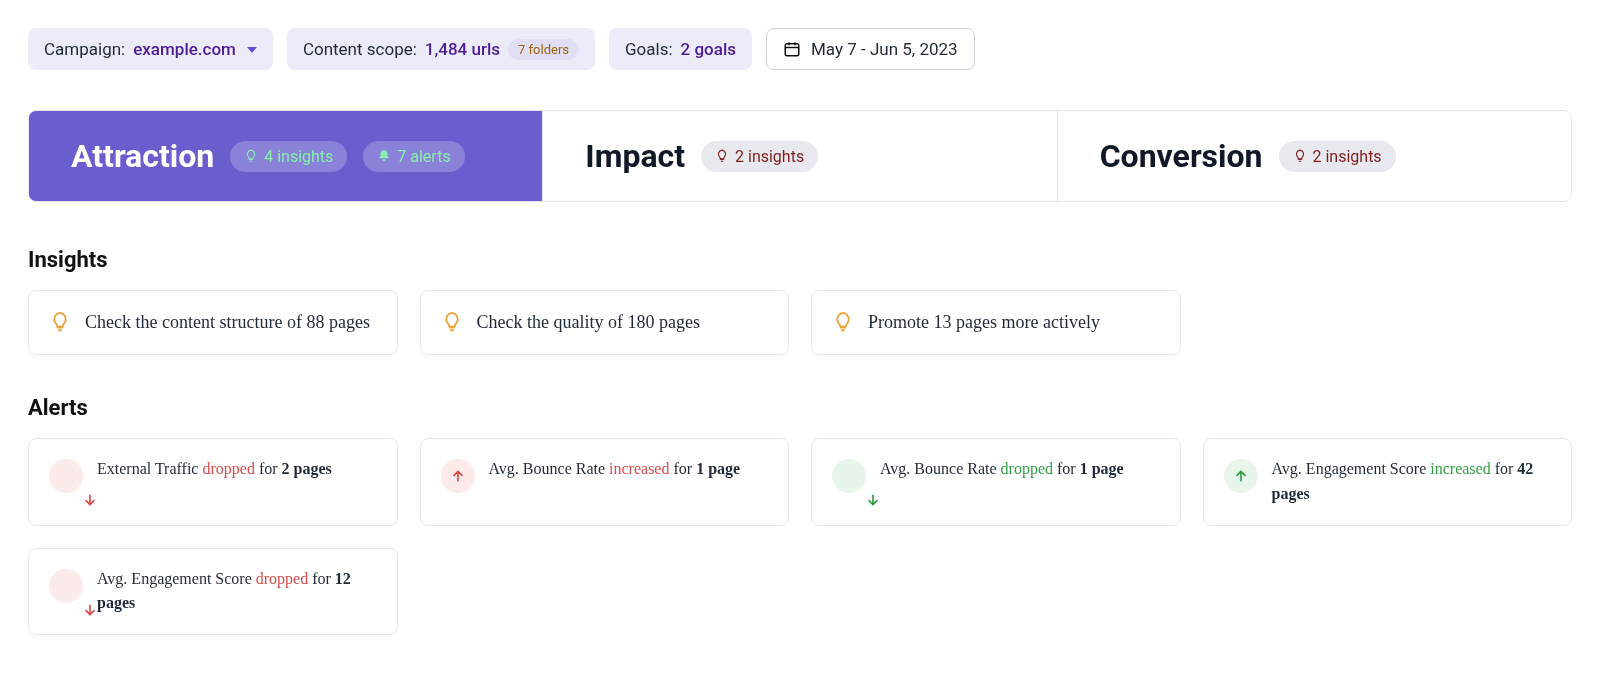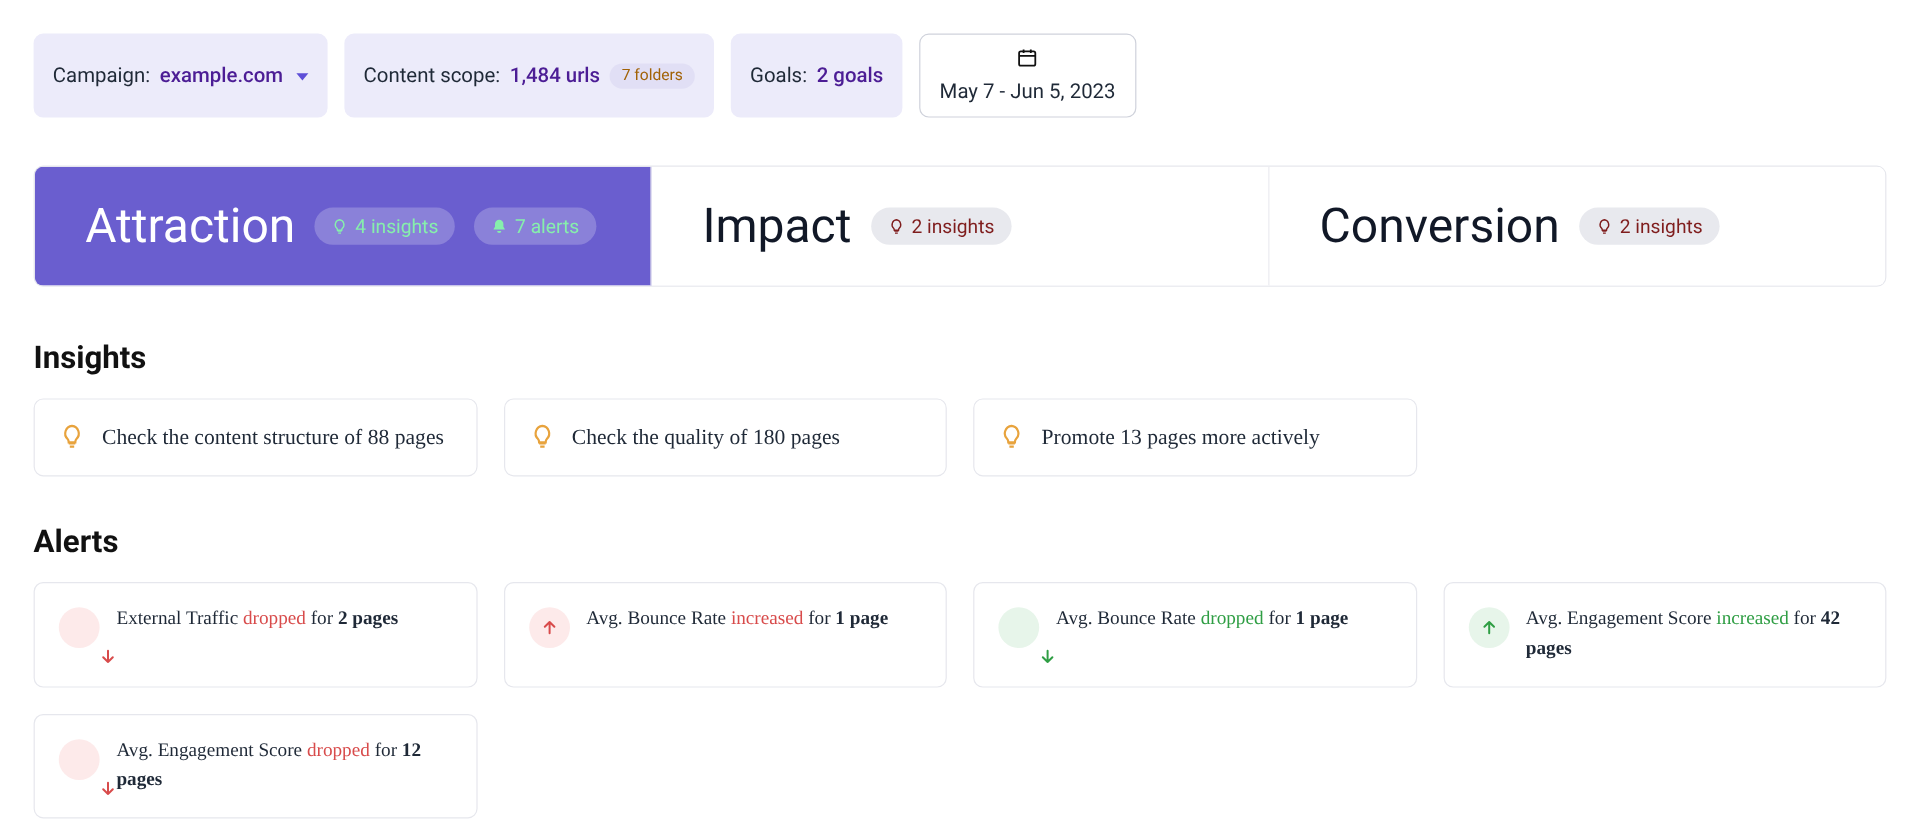--- a/index.html
+++ b/index.html
@@ -26,21 +26,20 @@
   .pill-white {
     background: #fff;
     border: 1px solid #cfd2db;
     border-radius: 8px;
     padding: 10px 16px;
     display: flex;
     align-items: center;
     gap: 10px;
     font-size: 17px;
     color: #1f2937;
-    flex-direction: column;
   }
   .chevron-down {
     display: inline-block;
     width: 0; height: 0;
     border-left: 5px solid transparent;
     border-right: 5px solid transparent;
     border-top: 6px solid #5e4ed7;
     margin-left: 3px;
     position: relative; top: 1px;
   }
@@ -74,41 +73,41 @@
     padding: 26px 42px;
     border-right: 1px solid #e6e7ed;
     cursor: pointer;
   }
   .tab:last-child { border-right: none; }
   .tab.active {
     background: #6a5ecf;
     color: #fff;
   }
   .tab-title {
-    font-size: 40px;
-    font-weight: 400;
+    font-size: 32px;
+    font-weight: 700;
   }
   .tab .badge {
     background: #e8e9ee;
     border-radius: 999px;
     padding: 6px 14px;
     display: inline-flex;
     align-items: center;
     gap: 6px;
     font-size: 16px;
     color: #7f1d1d;
   }
   .tab.active .badge {
     background: rgba(255,255,255,0.22);
     color: #86efac;
   }
   .badge svg { flex:0 0 auto; }
 
   h2.section {
-    font-size: 26px;
+    font-size: 22px;
     font-weight: 700;
     margin-bottom: 18px;
     color: #111;
   }
   .cards {
     display: flex;
     flex-wrap: wrap;
     gap: 22px;
     margin-bottom: 40px;
     font-family: Liberation Serif, serif;

